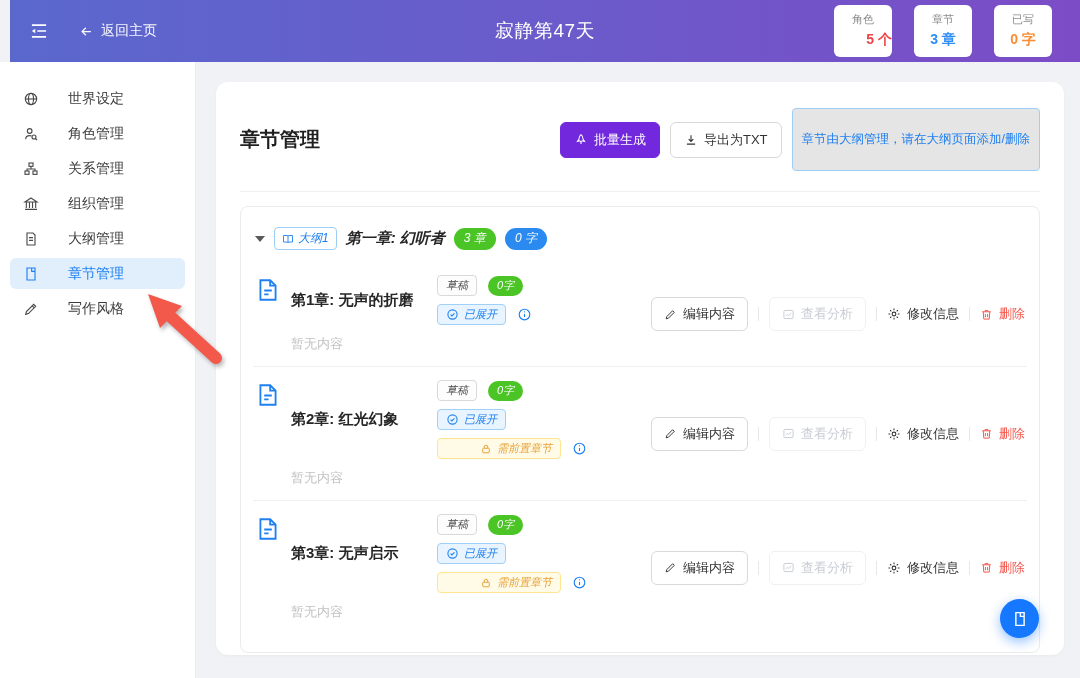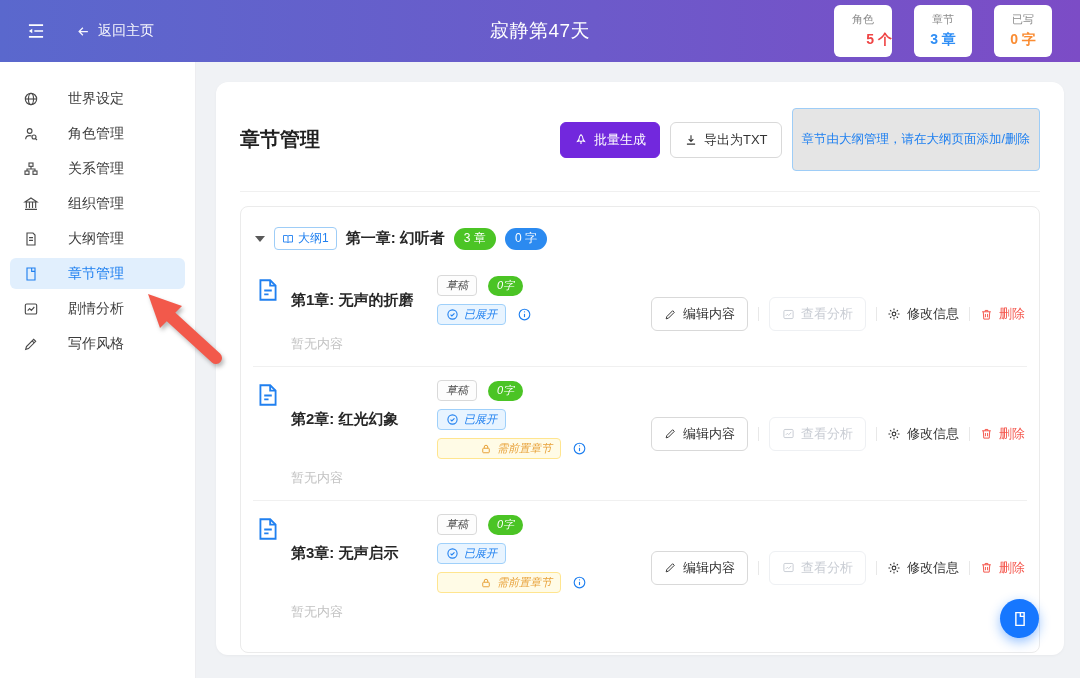--- a/index.html
+++ b/index.html
@@ -1,21 +1,21 @@
 <!DOCTYPE html>
 <html><head>
 <meta charset="utf-8">
 <style>
   * { margin:0; padding:0; box-sizing:border-box; }
   body { background:#dfe2e8; font-family:"Liberation Sans","DejaVu Sans",sans-serif; }
   .stage { width:1080px; height:678px; position:relative; background:#f0f2f5; overflow:hidden; margin:0 auto; }
 
   
   .app-header { height:62px; background:linear-gradient(90deg,#5a68cd 0%,#6c5aca 55%,#7c4cc6 100%);
-    display:flex; align-items:center; padding-left:26px; position:relative; }
+    display:flex; align-items:center; padding-left:19px; position:relative;margin-left:10px; }
   .hdr-icon { color:#fff; display:flex; align-items:center; cursor:pointer; }
   .back-link { display:flex; align-items:center; gap:7px; color:rgba(255,255,255,.95);
     font-size:14px; margin-left:30px; cursor:pointer; }
   .hdr-title { position:absolute; left:50%; transform:translateX(-50%); color:#fff;
     font-size:19px; font-weight:normal; letter-spacing:.5px; }
   .stats { margin-left:auto; display:flex; gap:22px; padding-right:28px; }
   .stat-card { width:58px; background:#fff; border-radius:6px; text-align:center; padding:7px 0 8px; }
   .stat-label { font-size:11px; color:#8c8c8c; }
   .stat-value { font-size:14px; font-weight:bold; margin-top:4px; }
 
@@ -38,21 +38,21 @@
   .btn { display:inline-flex; align-items:center; gap:6px; font-size:13px; border-radius:6px;
     padding:8px 13px; cursor:pointer; white-space:nowrap; }
   .btn-primary { background:#7228dd; color:#fff; border:1px solid #7228dd; }
   .btn-default { background:#fff; color:#333; border:1px solid #d9d9d9; }
   .note-tag { background:#e5e5e5; border:1px solid #9ecdf7; color:#2080f0; border-radius:4px;
     font-size:12.5px; padding:22px 9px; white-space:nowrap; }
   .card-divider { border-bottom:1px solid #f0f0f0; margin-top:20px; }
 
   
   .list-container { margin-top:14px; border:1px solid #ebebeb; border-radius:8px; padding:12px 12px 18px; }
-  .group-row { display:flex; align-items:center; gap:9px; padding:8px 2px 12px; }
+  .group-row { display:flex; align-items:center; gap:9px; padding:8px 2px 12px;font-style:italic; }
   .caret { width:0; height:0; border-left:5px solid transparent; border-right:5px solid transparent;
     border-top:6px solid #595959; cursor:pointer; }
   .outline-tag { display:inline-flex; align-items:center; gap:4px; border:1px solid #9ecdf7;
     color:#2080f0; background:#fff; border-radius:4px; font-size:12px; padding:2px 7px; }
   .group-title { font-size:15px; font-weight:bold; color:#262626; }
   .pill { color:#fff; font-size:12px; border-radius:11px; padding:2.5px 10px; }
   .pill-green { background:#4bc425; }
   .pill-blue  { background:#2b8af0; }
 
   .chapter-row { display:flex; align-items:center; padding:13px 2px; }
@@ -178,29 +178,20 @@
         <span>大纲管理</span>
       </div>
       <div class="side-item active">
         <span class="s-icon">
           <svg width="16" height="16" viewBox="0 0 24 24" fill="none" stroke="currentColor" stroke-width="1.7">
               <path d="M6 3h12v18H6z"></path>
               <path d="M13 3v5h5"></path>
             </svg>
         </span>
         <span>章节管理</span>
-      </div>
-      <div class="side-item">
-        <span class="s-icon">
-          <svg width="16" height="16" viewBox="0 0 24 24" fill="none" stroke="currentColor" stroke-width="1.7">
-              <rect x="3.5" y="4.5" width="17" height="15" rx="2"></rect>
-              <path d="M7 14.5l3-3 2.5 2.5 4.5-5"></path>
-            </svg>
-        </span>
-        <span>剧情分析</span>
       </div>
       <div class="side-item">
         <span class="s-icon">
           <svg width="16" height="16" viewBox="0 0 24 24" fill="none" stroke="currentColor" stroke-width="1.7">
               <path d="M4 20l1.2-4.2L16 5l3 3L8.2 18.8 4 20z"></path>
               <path d="M13.8 7.2l3 3"></path>
             </svg>
         </span>
         <span>写作风格</span>
       </div>

